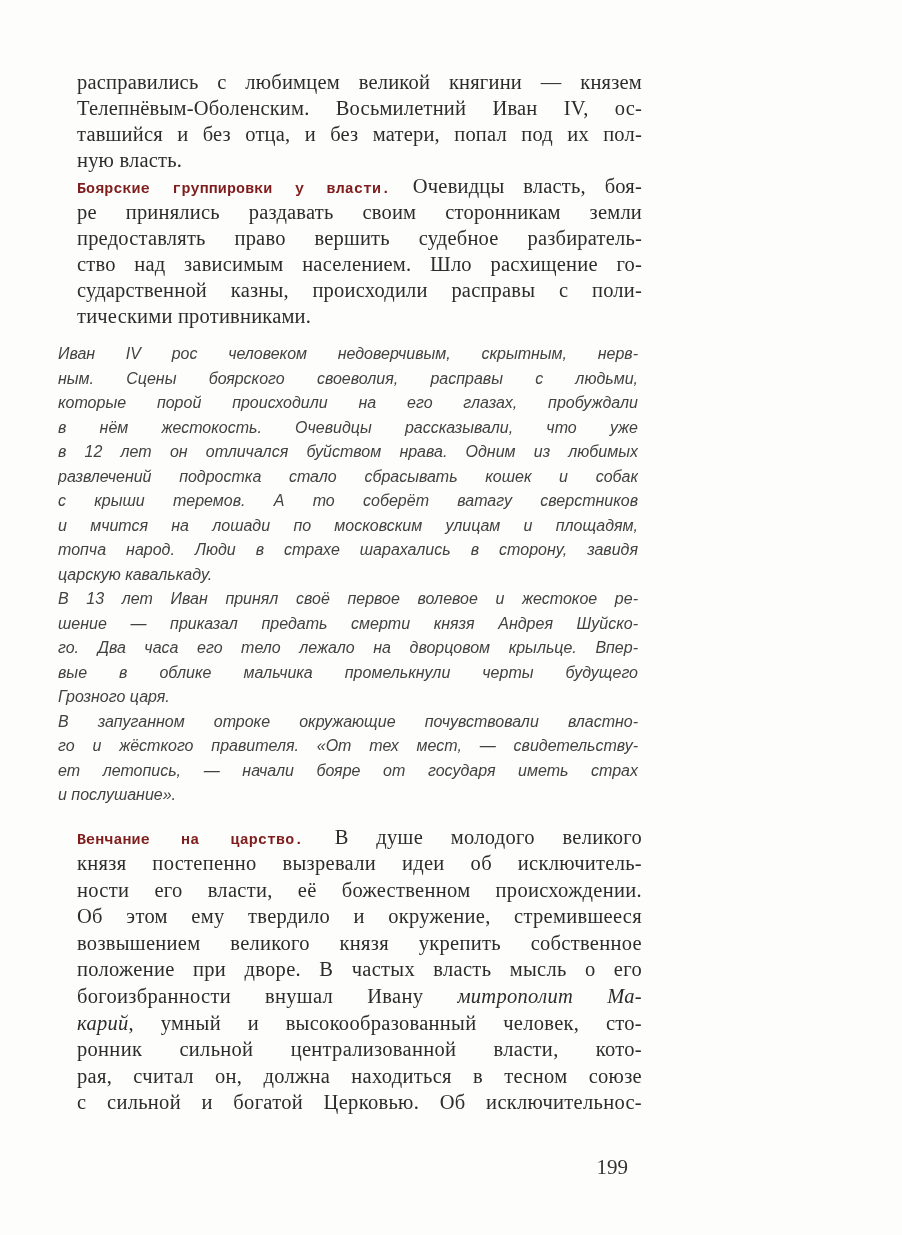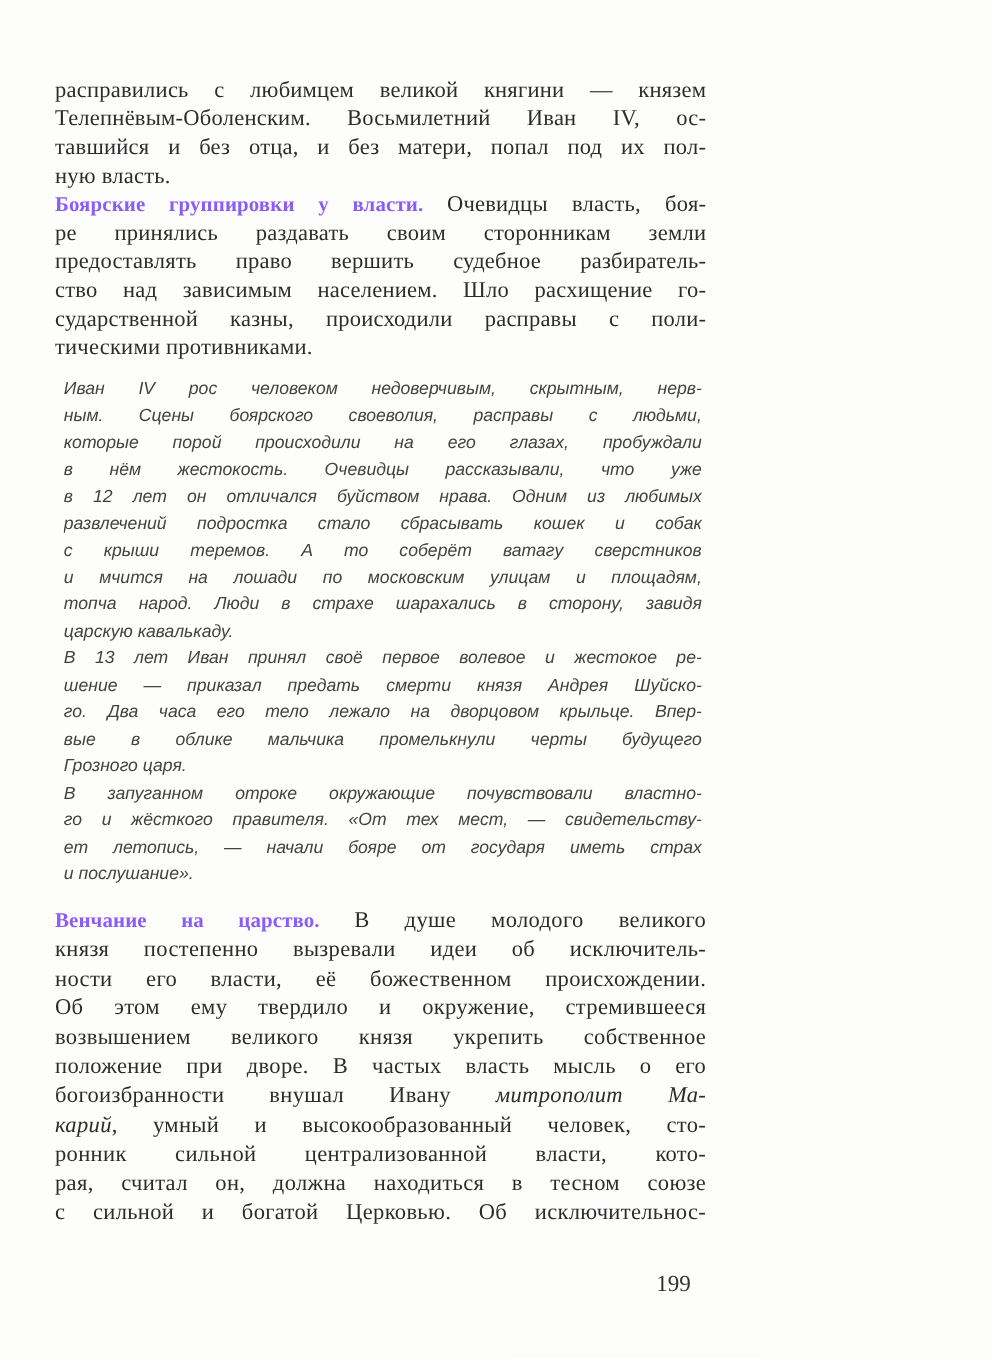--- a/index.html
+++ b/index.html
@@ -14,21 +14,21 @@
     background: #fdfdfc;
     overflow: hidden;
     font-kerning: normal;
   }
   .text-column {
     position: absolute;
     left: 50px;
     top: 69px;
     width: 592px;
   }
-  .block { display: block; }
+  .block { display: block; margin-left: 27px; }
 
   
   .line {
     text-align: justify;
     overflow: hidden;
     height: var(--lh);
     line-height: var(--lh);
     white-space: normal;
   }
   .line::after {
@@ -62,24 +62,24 @@
     font-size: 16px;
     color: #424242;
     margin-top: 13px;
     margin-left: 8px;
     width: 580px;
     font-style: italic;
   }
 
   .seg-plain { }
   .seg-heading {
-    font-family: Liberation Serif, serif;
+    font-family: Liberation Mono, monospace;
     font-weight: 700;
-    font-size: 19px;
-    color: #8b5cf6;
+    font-size: 15px;
+    color: #7f1d1d;
     letter-spacing: 0.1px;
   }
   .seg-italic { font-style: italic; }
 
   .page-number {
     position: absolute;
     left: 42px;
     top: 1155px;
     width: 586px;
     text-align: right;

